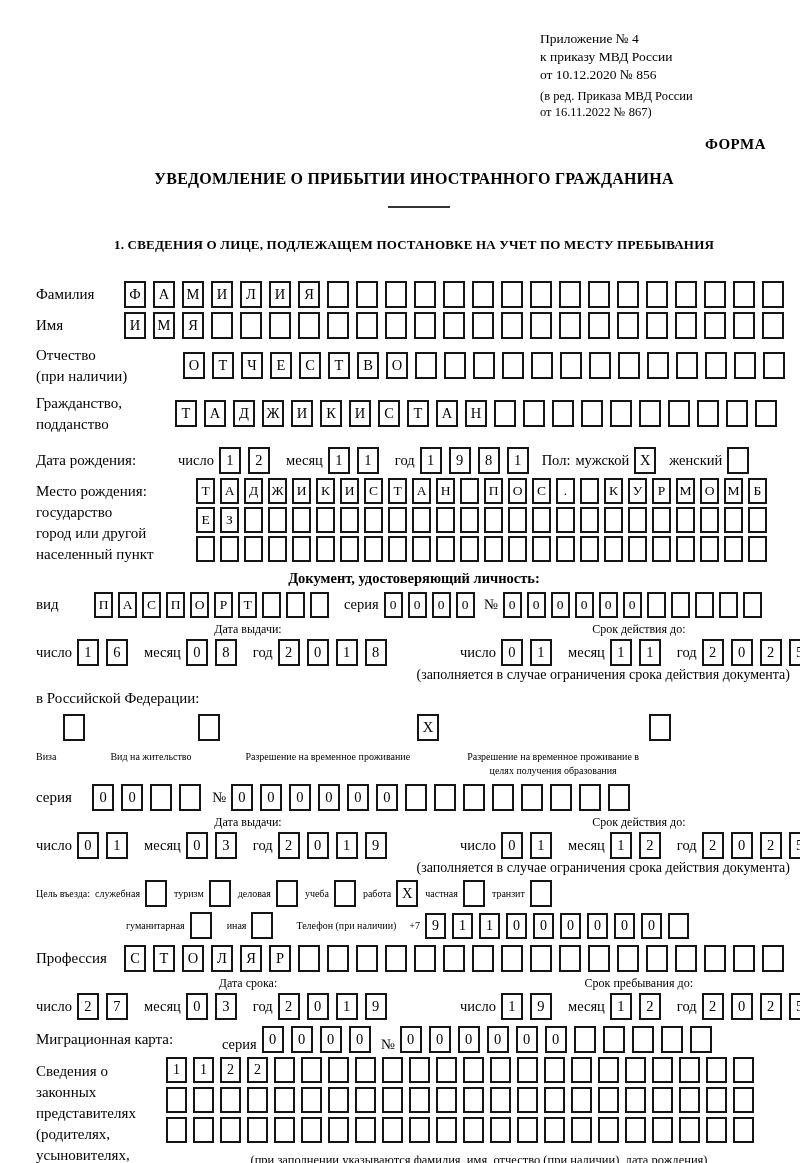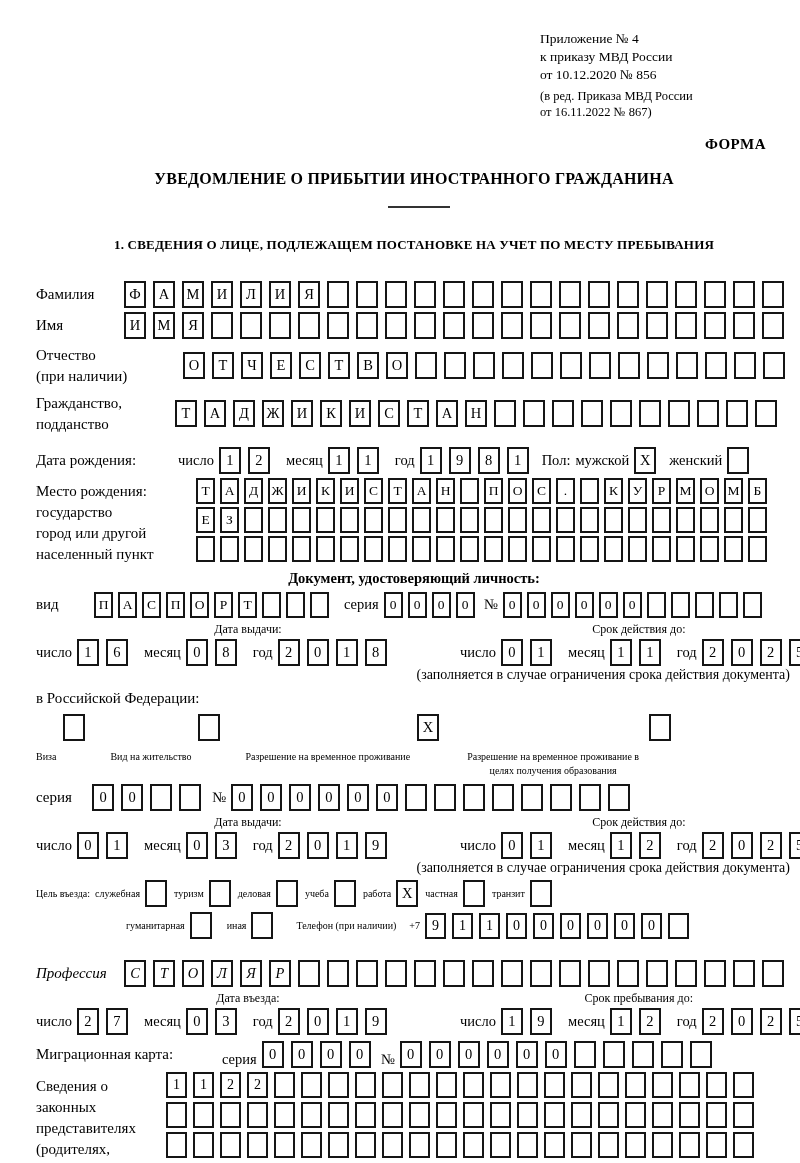--- a/index.html
+++ b/index.html
@@ -521,21 +521,21 @@
         <span class="cell m">0</span>
         <span class="cell m">0</span>
         <span class="cell m">0</span>
         <span class="cell m">0</span>
         <span class="cell m">0</span>
         <span class="cell m">0</span>
         <span class="cell m"></span>
       </span>
   </div>
 
-  <div class="f-row" style="margin-top:21px;font-style:italic;">
+  <div class="f-row" style="margin-top:6px;">
     <span class="lbl lw90">Профессия</span>
     <span class="boxes">
         <span class="cell">С</span>
         <span class="cell">Т</span>
         <span class="cell">О</span>
         <span class="cell">Л</span>
         <span class="cell">Я</span>
         <span class="cell">Р</span>
         <span class="cell"></span>
         <span class="cell"></span>
@@ -552,21 +552,21 @@
         <span class="cell"></span>
         <span class="cell"></span>
         <span class="cell"></span>
         <span class="cell"></span>
         <span class="cell"></span>
       </span>
   </div>
 
   <div class="dgrid">
     <div class="dcol1">
-      <div class="dhead">Дата въезда:</div>
+      <div class="dhead">Дата срока:</div>
       <div class="dline">
         <span class="dlab">число</span>
         <span class="boxes">
             <span class="cell">2</span>
             <span class="cell">7</span>
           </span>
         <span class="dlab gap">месяц</span>
         <span class="boxes">
             <span class="cell">0</span>
             <span class="cell">3</span>

